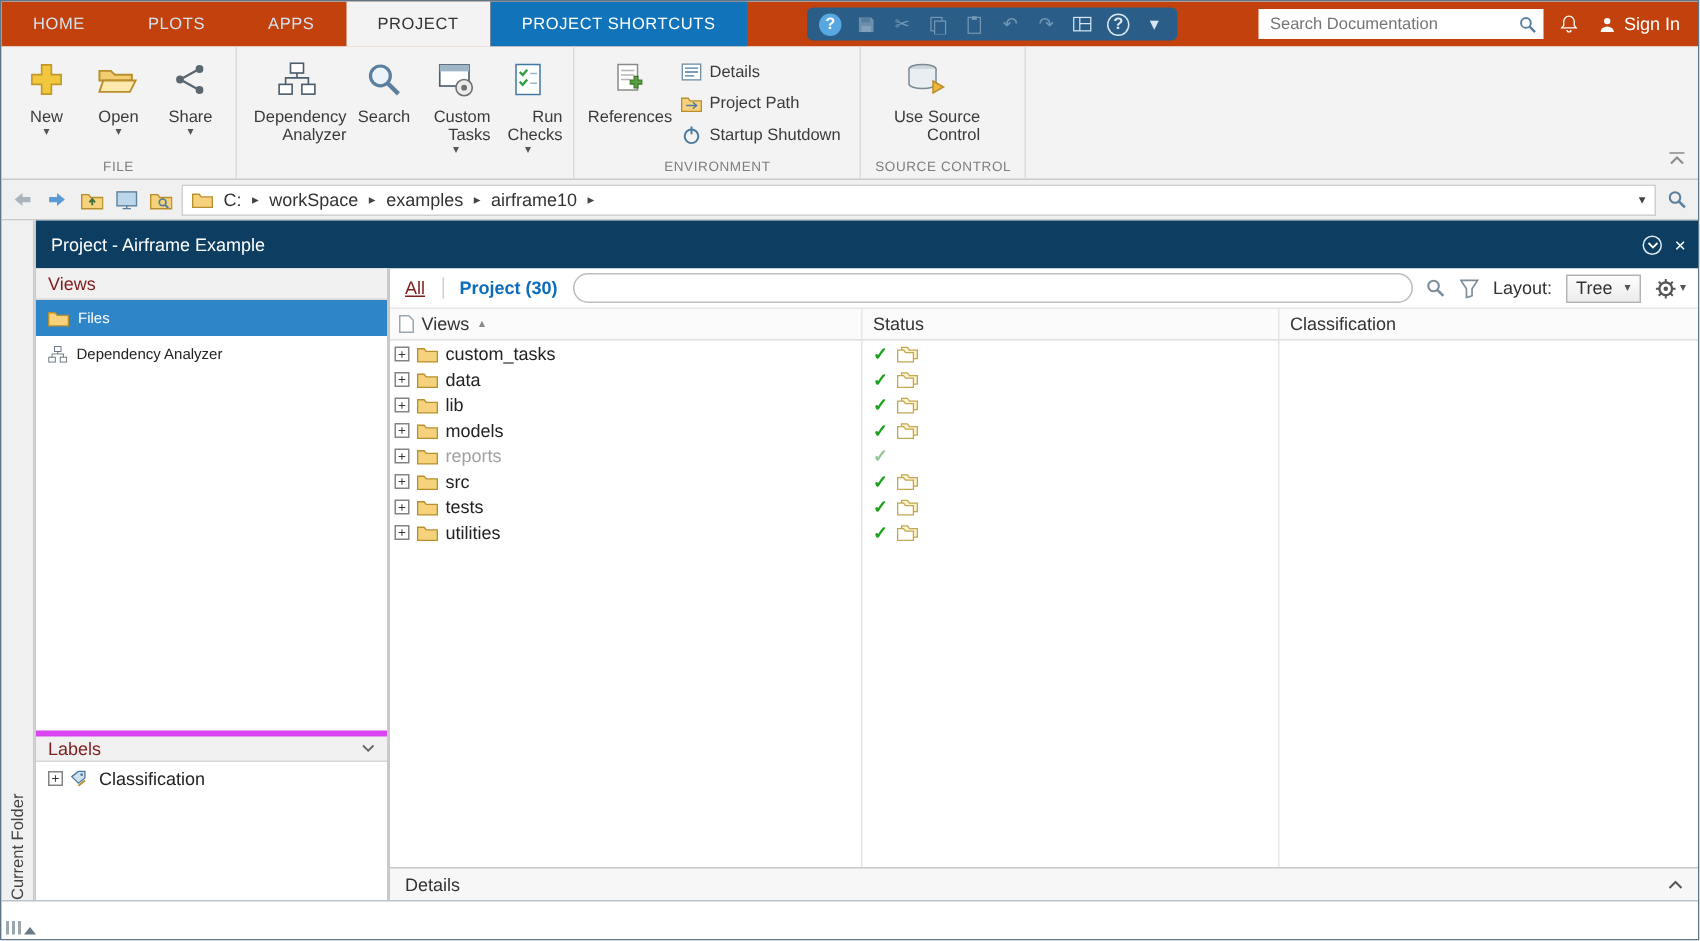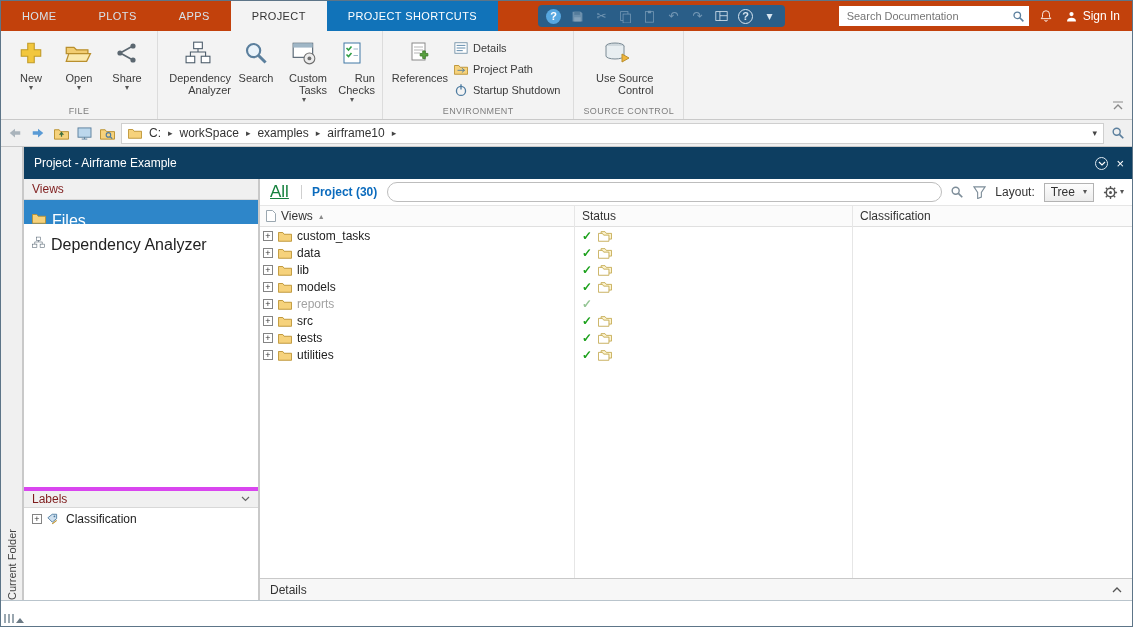--- a/index.html
+++ b/index.html
@@ -54,30 +54,30 @@
   .project-panel { flex:1; display:flex; flex-direction:column; min-width:0; border-left:1px solid #c9c9c9; }
   .panel-titlebar { height:21px; background:#0d3e61; color:#fff; font-size:12px; display:flex; align-items:center; padding:16px 8px; gap:8px; flex:0 0 auto; }
   .pt-title { margin-left:2px; }
   .pt-right { margin-left:auto; display:flex; align-items:center; gap:8px; }
   .circle-chev { width:13px; height:13px; border-radius:50%; border:1px solid #dfe9f1; display:flex; align-items:center; justify-content:center; }
   .pt-close { font-size:13px; color:#fff; line-height:13px; }
 
   .panel-body { flex:1; display:flex; min-height:0; }
   .sidebar { width:236px; background:#fff; border-right:2px solid #c9c9c9; display:flex; flex-direction:column; flex:0 0 auto; }
   .side-header { height:21px; background:#f0f0f0; border-bottom:1px solid #d8d8d8; display:flex; align-items:center; justify-content:space-between; padding:0 8px; font-size:12px; color:#7f1d1d; flex:0 0 auto; }
-  .side-item { height:21px; display:flex; gap:6px; padding:12px 8px; font-size:16px; color:#222; flex:0 0 auto; }
+  .side-item { height:21px; display:flex; align-items:center; gap:6px; padding:12px 8px; font-size:10px; color:#222; flex:0 0 auto; }
   .side-item.selected { background:#2e86c9; color:#fff; }
   .side-spacer { flex:1; }
   .labels-header { border-top:4px solid #d946ef; }
   .class-item { height:22px; display:flex; align-items:center; gap:5px; padding:0 8px; font-size:12px; color:#222; flex:0 0 auto; }
   .side-bottom { height:70px; flex:0 0 auto; }
 
   .content { flex:1; position:relative; background:#fff; display:flex; flex-direction:column; min-width:0; }
   .filter-row { height:27px; display:flex; align-items:center; gap:8px; padding:0 8px 0 6px; border-bottom:1px solid #e6e6e6; flex:0 0 auto; }
-  .flt-all { font-size:17px; color:#15803d; padding:0 4px;text-decoration:underline; }
+  .flt-all { font-size:12px; color:#7f1d1d; padding:0 4px;text-decoration:underline; }
   .flt-div { width:1px; height:14px; background:#cfcfcf; }
   .flt-project { font-size:12px; font-weight:bold; color:#0b6bbd; padding:0 2px; white-space:nowrap; }
   .flt-search { flex:1; height:20px; border:1px solid #bdbdbd; border-radius:10px; padding:0 10px; font-size:12px; outline:none; min-width:0; font-family:"Liberation Sans",sans-serif; }
   .flt-right { display:flex; align-items:center; gap:9px; white-space:nowrap; }
   .layout-label { font-size:12px; color:#333; }
   .tree-dd { height:19px; border:1px solid #b3b3b3; background:linear-gradient(#fdfdfd,#ececec); display:flex; align-items:center; gap:8px; padding:0 6px; font-size:12px; color:#333; }
   .gear-wrap { display:flex; align-items:center; gap:2px; }
 
   .table-header { height:21px; display:flex; align-items:center; font-size:12px; color:#333; border-bottom:1px solid #e0e0e0; background:#fbfbfb; flex:0 0 auto; }
   .th-name { width:314px; display:flex; align-items:center; gap:5px; padding-left:6px; }

